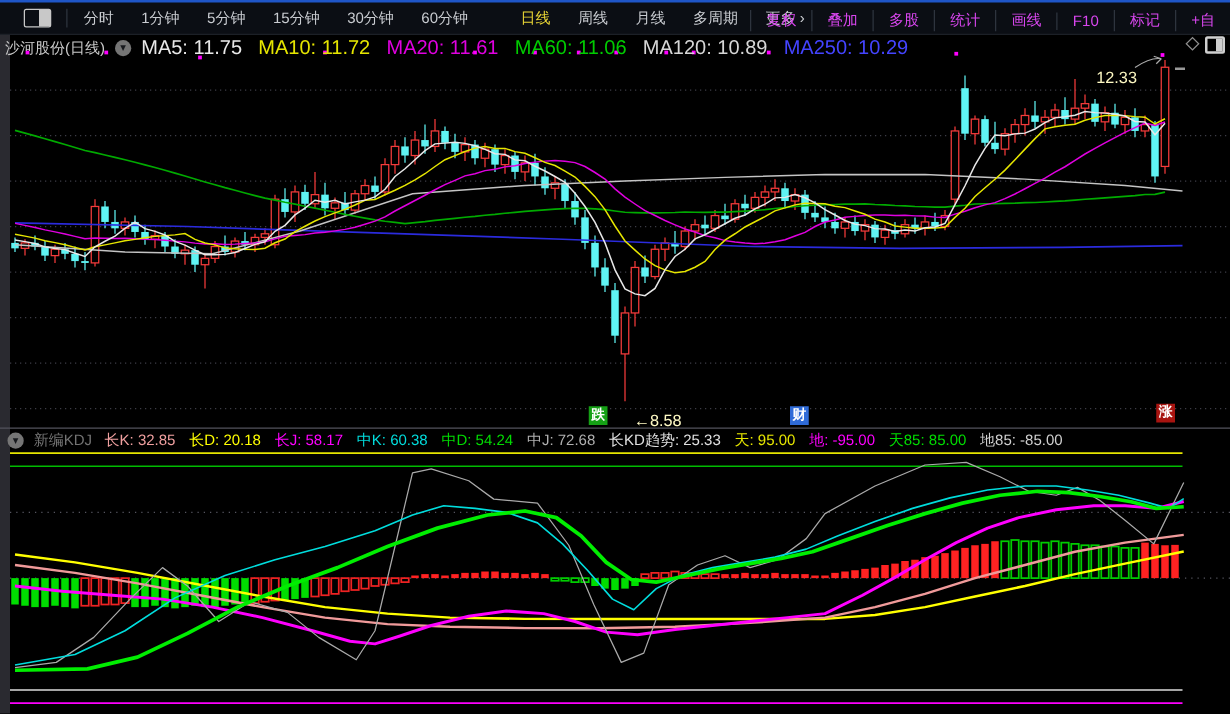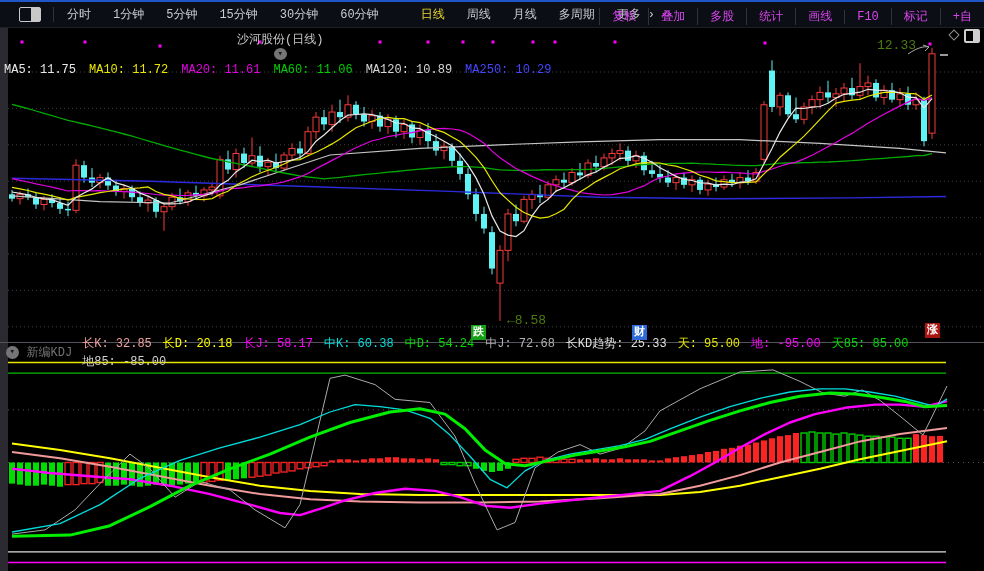--- a/index.html
+++ b/index.html
@@ -1,44 +1,44 @@
 <!DOCTYPE html>
 <html><head>
 <meta charset="utf-8">
 <style>
   html,body{margin:0;padding:0;background:#000;}
   *{box-sizing:border-box;}
   #screen{position:relative;width:984px;height:571px;background:#000;overflow:hidden;
-          font-family:Liberation Mono, monospace;}
+          font-family:Liberation Sans, sans-serif;}
   
   .topbar{position:absolute;left:0;top:0;width:984px;height:28px;background:#0b0e14;
           border-top:2px solid #1f56c8;border-bottom:1px solid #1c2027;display:flex;align-items:center;}
   .tb-icon{width:22px;height:15px;border:1px solid #c8c8c8;border-radius:2px;margin:0 12px 0 19px;
            background:linear-gradient(to right,transparent 55%,#c8c8c8 55%);}
   .tb-sep{width:1px;height:15px;background:#2e343e;margin-right:13px;}
   .periods{display:flex;align-items:center;}
   .period{color:#c9ccd1;font-size:12px;margin-right:22px;white-space:nowrap;cursor:default;}
   .period.active{color:#e8d535;margin-left:20px;}
   .tb-right{position:absolute;right:0;top:2px;height:25px;display:flex;align-items:center;}
   .tb-item{color:#d946ef;font-size:12px;padding:0 12px;border-left:1px solid #2e343e;white-space:nowrap;}
   
-  .hdr{position:absolute;left:4px;top:31px;height:15px;display:flex;align-items:center;z-index:5;flex-direction:column;}
+  .hdr{position:absolute;left:4px;top:31px;height:15px;display:flex;align-items:center;z-index:5;}
   .stock{color:#c9c9c9;font-size:12px;margin-right:8px;white-space:nowrap;}
   .circ{width:13px;height:13px;border-radius:50%;background:#757575;color:#17191d;font-size:9px;
         line-height:12px;text-align:center;margin-right:8px;display:inline-block;}
   .circ::after{content:"▾";}
-  .ma-item{font-size:12px;margin-right:13px;white-space:nowrap;}
+  .ma-item{font-size:16px;margin-right:13px;white-space:nowrap;}
   .indi-hdr{position:absolute;left:6px;top:345px;height:14px;display:flex;align-items:center;z-index:5;}
   .indi-name{color:#737373;font-size:12px;margin-right:10px;white-space:nowrap;}
   .param{font-size:12px;margin-right:11px;white-space:nowrap;text-align:right;}
   
   #chart-svg{position:absolute;left:0;top:0;z-index:1;}
   .strip{position:absolute;left:0;top:28px;width:8px;height:543px;background:#2a2a30;z-index:0;}
   .divider{position:absolute;left:0;top:342px;width:984px;height:1px;background:#53535c;z-index:4;}
-  .anno{position:absolute;color:#4d7c0f;font-size:13px;z-index:6;white-space:nowrap;}
+  .anno{position:absolute;color:#fef9c3;font-size:13px;z-index:6;white-space:nowrap;margin-top:16px;}
   .badge{position:absolute;width:15px;height:15px;color:#fff;font-size:11px;line-height:15px;
          text-align:center;z-index:6;font-weight:bold;}
   .corner-diamond{position:absolute;left:950px;top:31px;width:8px;height:8px;border:1px solid #8f8f8f;
          transform:rotate(45deg);z-index:6;}
   .corner-split{position:absolute;left:964px;top:29px;width:16px;height:14px;border:2px solid #cfcfcf;
          border-radius:2px;background:linear-gradient(to right,transparent 55%,#cfcfcf 55%);z-index:6;}
 </style>
 </head>
 <body>
 

